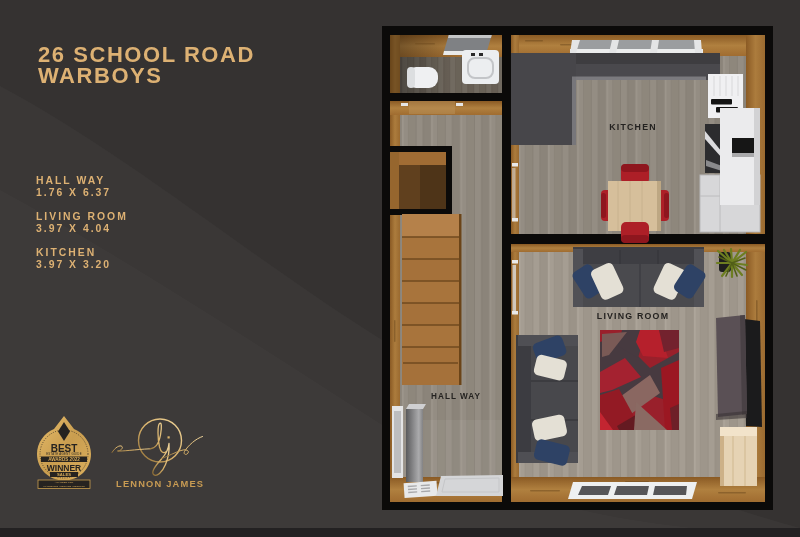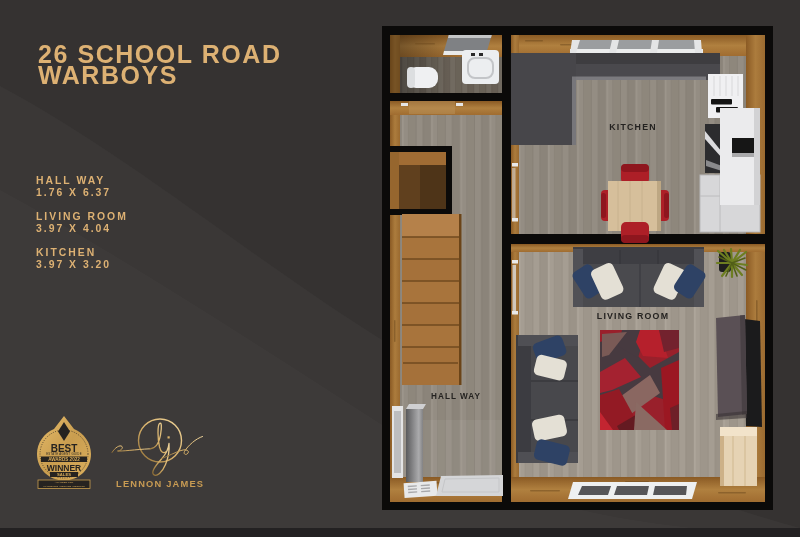--- a/index.html
+++ b/index.html
@@ -11,21 +11,21 @@
 </head>
 <body>
 
 <svg class="abs" style="left:0;top:0" width="800" height="537" viewBox="0 0 800 537">
   <path d="M0,86 C130,155 255,262 395,348 C520,425 660,490 800,528 L800,537 L0,537 Z" fill="#ffffff" opacity="0.028"></path>
   <path d="M0,190 C120,255 250,340 390,430 C500,500 600,525 800,537 L0,537 Z" fill="#ffffff" opacity="0.02"></path>
 
   <rect x="0" y="528" width="800" height="9" fill="#232122"></rect>
 </svg>
 
-<div class="abs gold" style="left:38px;top:43.5px;font-size:25px;font-weight:bold;letter-spacing:1.55px;line-height:21px;">26 SCHOOL ROAD<br>WARBOYS</div>
+<div class="abs gold" style="left:38px;top:43.5px;font-size:22px;font-weight:bold;letter-spacing:1.55px;line-height:21px;">26 SCHOOL ROAD<br>WARBOYS</div>
 
 <div class="abs gold" style="left:36px;top:175px;font-size:10.4px;font-weight:bold;letter-spacing:2px;line-height:11.5px;">
 
   <div>HALL WAY<br>1.76 X 6.37</div>
 
   <div style="margin-top:13px;">LIVING ROOM<br>3.97 X 4.04</div>
 
   <div style="margin-top:13px;">KITCHEN<br>3.97 X 3.20</div>
 </div>
 

